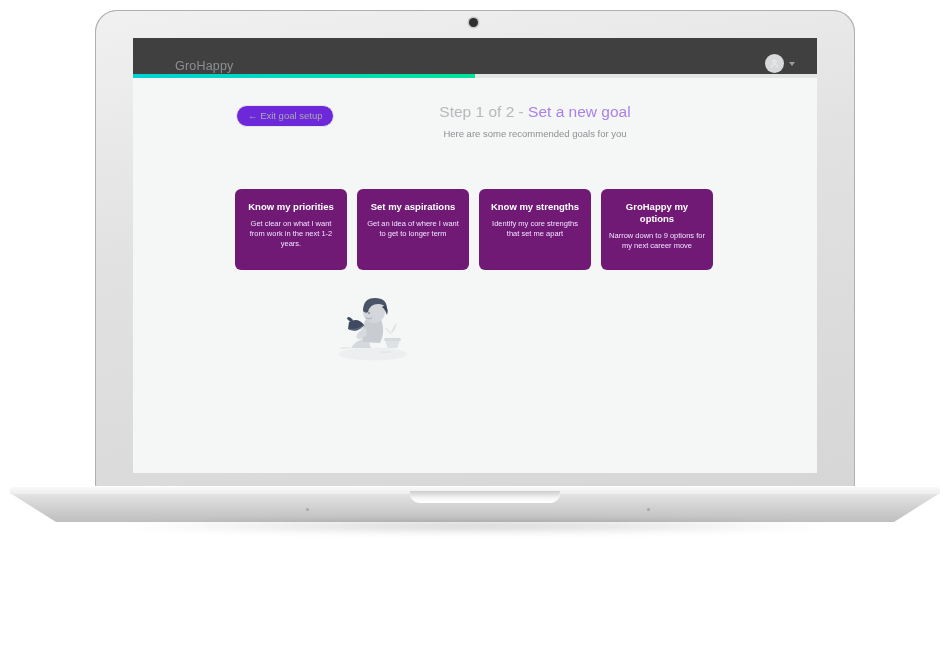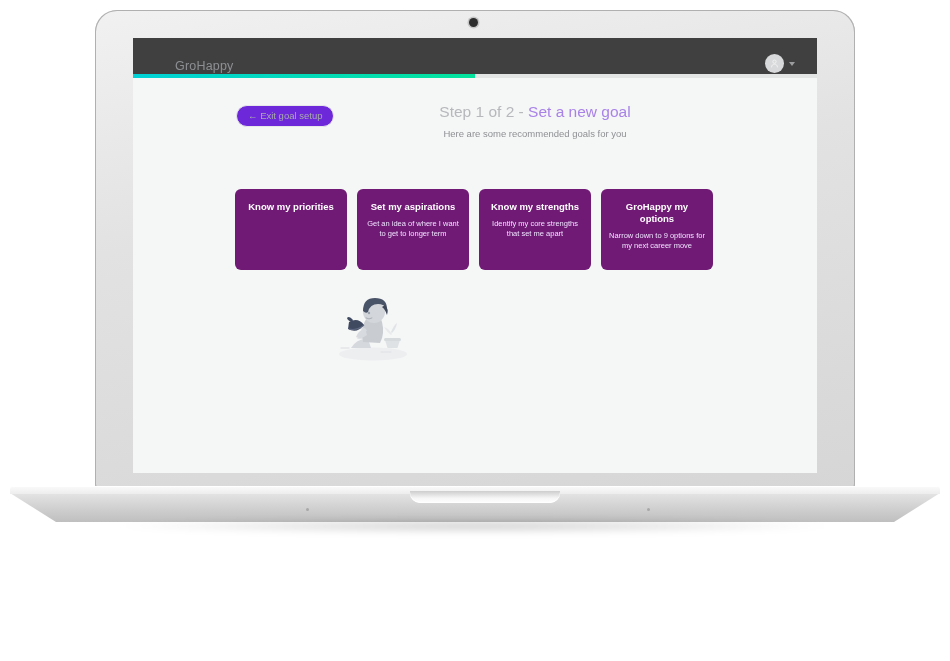--- a/index.html
+++ b/index.html
@@ -311,20 +311,21 @@
             <div id="step-heading-block">
               <div id="step-title"><span>Step 1 of 2 - </span><span id="step-title-accent">Set a new goal</span></div>
               <div id="step-subtitle">Here are some recommended goals for you</div>
             </div>
           </div>
 
           <div id="goal-cards">
 
             <div class="goal-card">
               <div class="goal-card-title">Know my priorities</div>
+              <div class="goal-card-desc">Get clear on what I want from work in the next 1-2 years.</div>
             </div>
 
             <div class="goal-card">
               <div class="goal-card-title">Set my aspirations</div>
               <div class="goal-card-desc">Get an idea of where I want to get to longer term</div>
             </div>
 
             <div class="goal-card">
               <div class="goal-card-title">Know my strengths</div>
               <div class="goal-card-desc">Identify my core strengths that set me apart</div>

